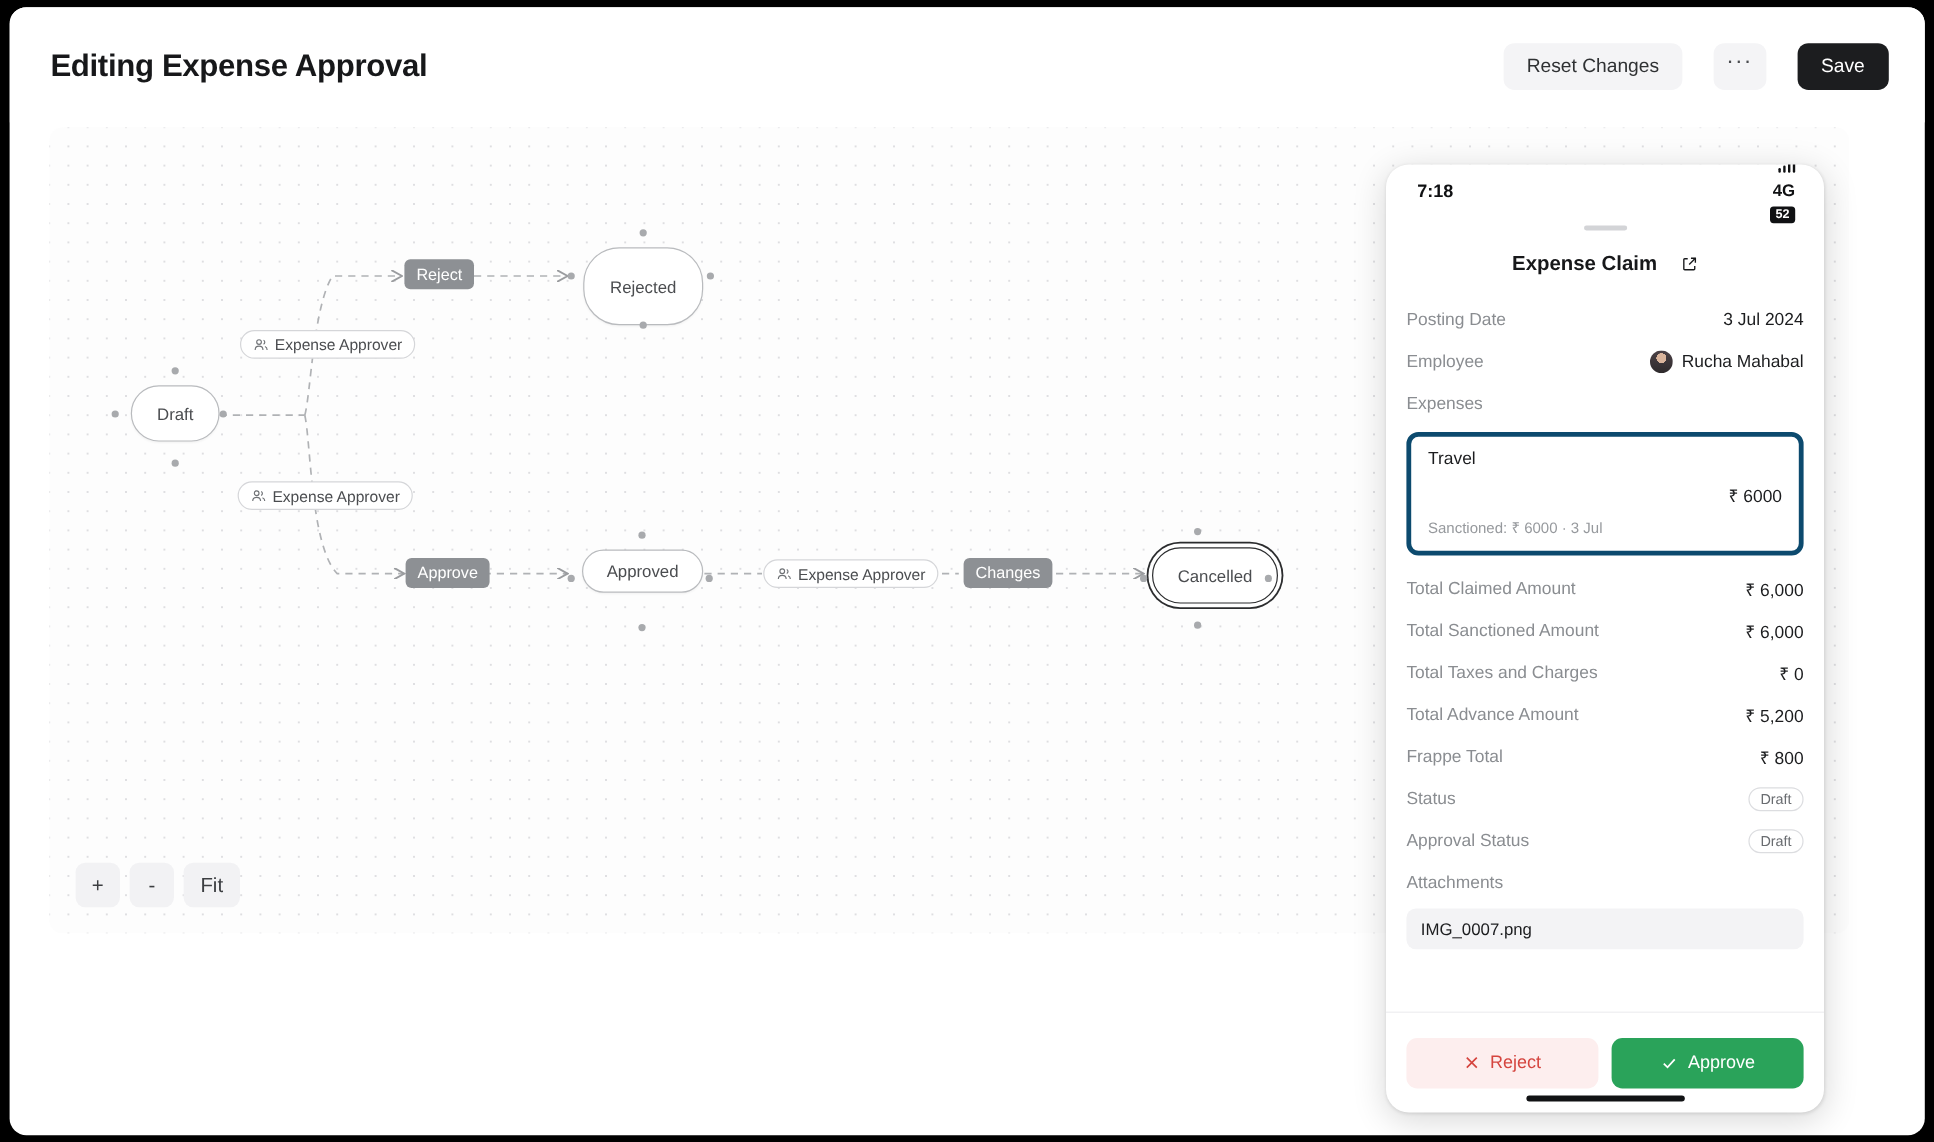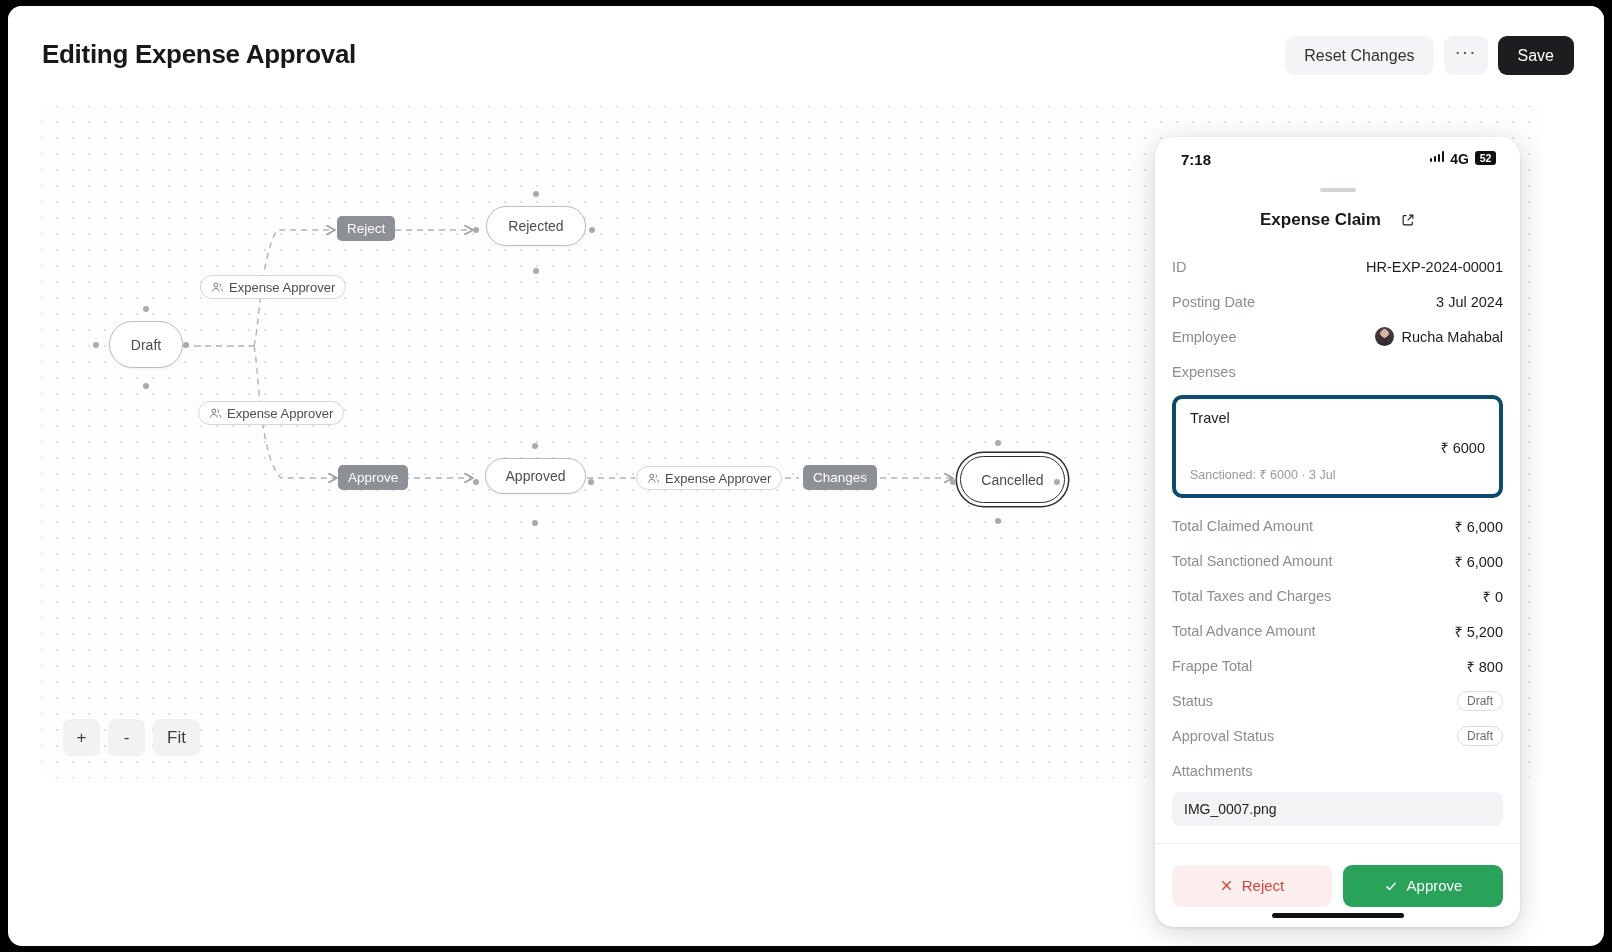--- a/index.html
+++ b/index.html
@@ -24,21 +24,21 @@
     width: 100%; height: 96px;
     background: #ffffff;
   }
   .page-title {
     position: absolute; left: 34px; top: 33px;
     font-size: 26px; font-weight: bold; color: #17181a;
     letter-spacing: -0.3px;
   }
   .topbar-actions {
     position: absolute; right: 30px; top: 30px;
-    display: flex; align-items: center; gap: 10px;
+    display: flex; align-items: center; gap: 26px;
   }
   .btn {
     border: none; cursor: pointer;
     font-family: "Liberation Sans", sans-serif;
     border-radius: 9px;
     font-size: 16px;
     display: flex; align-items: center; justify-content: center;
   }
   .btn-reset {
     background: #f4f4f6; color: #2f3133;
@@ -136,21 +136,21 @@
     box-shadow: 0 6px 28px rgba(0,0,0,0.16), 0 1px 3px rgba(0,0,0,0.10);
     overflow: hidden;
     display: flex; flex-direction: column;
   }
   .status-bar {
     height: 44px; flex: 0 0 44px;
     display: flex; align-items: center; justify-content: space-between;
     padding: 0 24px 0 26px;
     font-size: 15px; font-weight: bold; color: #101113;
   }
-  .status-right { display: flex; align-items: flex-start; gap: 6px; }
+  .status-right { display: flex; align-items: flex-end; gap: 6px; flex-direction: column; }
   .bars { display: flex; align-items: flex-end; gap: 1.5px; height: 11px; }
   .bars i { display: block; width: 2.5px; background: #101113; border-radius: 1px; }
   .bars i:nth-child(1) { height: 4px; }
   .bars i:nth-child(2) { height: 6px; }
   .bars i:nth-child(3) { height: 8.5px; }
   .bars i:nth-child(4) { height: 11px; }
   .net { font-size: 14px; font-weight: bold; }
   .battery {
     background: #101113; color: #ffffff;
     font-size: 10.5px; font-weight: bold;
@@ -304,21 +304,21 @@
     </div>
     <div class="handle" style="left:52px; top:236px;"></div>
     <div class="handle" style="left:102px; top:200px;"></div>
     <div class="handle" style="left:102px; top:277px;"></div>
     <div class="handle" style="left:142px; top:236px;"></div>
 
     <div class="action-chip" style="left:296px; top:110px;">
       <span>Reject</span>
     </div>
 
-    <div class="node" style="left:445px; top:100px; width:100px; height:40px;">
+    <div class="node" style="left:445px; top:100px; width:100px; height:65px;">
       <span>Rejected</span>
     </div>
     <div class="handle" style="left:432px; top:121px;"></div>
     <div class="handle" style="left:548px; top:121px;"></div>
     <div class="handle" style="left:492px; top:85px;"></div>
     <div class="handle" style="left:492px; top:162px;"></div>
 
     <div class="role-chip" style="left:159px; top:169px;">
       <svg width="13" height="13" viewBox="0 0 16 16" fill="none" stroke="#6f7276" stroke-width="1.2">
         <circle cx="6" cy="5" r="2.4"></circle>
@@ -405,24 +405,20 @@
       <span>Expense Claim</span>
       <svg width="14" height="14" viewBox="0 0 16 16" fill="none" stroke="#17181a" stroke-width="1.3">
         <path d="M6.2 3H3.4A.9.9 0 0 0 2.5 4v8.6a.9.9 0 0 0 .9.9H12a.9.9 0 0 0 .9-.9V9.9"></path>
         <path d="M9.3 2.5h4.2v4.2"></path>
           <path d="M13.5 2.5 7.6 8.4"></path>
       </svg>
     </div>
 
     <div class="sheet-body">
 
-      <div class="field-row">
-        <span class="field-label">ID</span>
-        <span class="field-value">HR-EXP-2024-00001</span>
-      </div>
 
       <div class="field-row">
         <span class="field-label">Posting Date</span>
         <span class="field-value">3 Jul 2024</span>
       </div>
 
       <div class="field-row">
         <span class="field-label">Employee</span>
         <span class="field-value">
           <span class="mini-avatar"></span>

